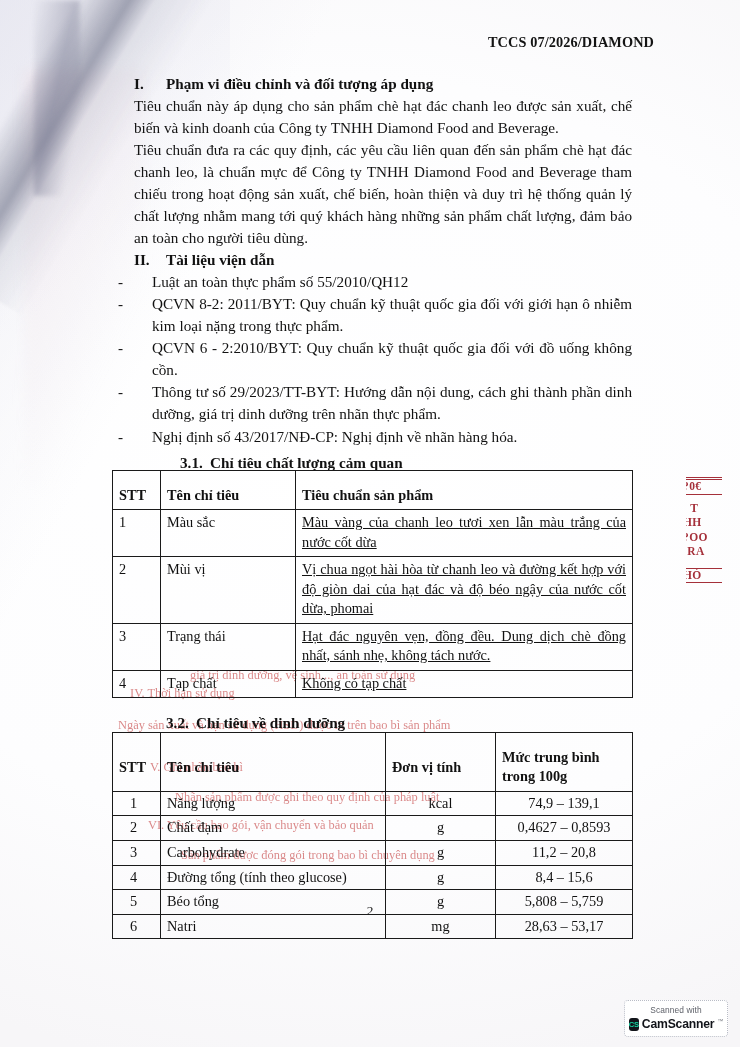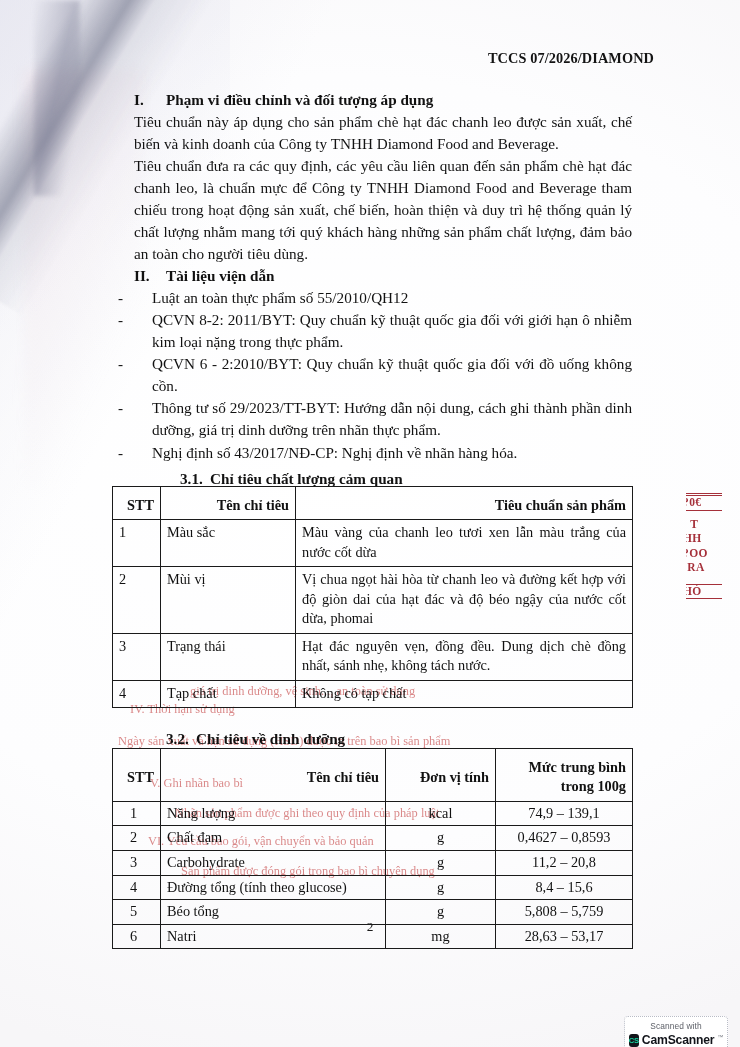--- a/index.html
+++ b/index.html
@@ -67,21 +67,21 @@
     left: 24px; top: 70px;
     width: 120px; height: 420px;
     background: linear-gradient(115deg, rgba(236,222,230,0.45), rgba(255,255,255,0) 70%);
     filter: blur(6px);
     pointer-events: none;
   }
 
   
   .content {
     position: absolute;
-    left: 0; top: 16px;
+    left: 0; top: 0;
     width: 740px; height: 1011px;
   }
 
   
   .doc-header {
     position: absolute;
     right: 86px;
     top: 34px;
     font-size: 14.3px;
     font-weight: 700;
@@ -156,29 +156,29 @@
     color: #111111;
   }
   table.doc-table td, table.doc-table th {
     border: 1.3px solid #1a1a1a;
     padding: 3px 6px 4px 6px;
     vertical-align: top;
     line-height: 1.36;
     font-weight: 400;
   }
   table.doc-table th {
-    text-align: right;
+    text-align: left;
     font-weight: 700;
     vertical-align: middle;
-    padding-top: 9px;
+    padding-top: 15px;
     padding-bottom: 4px;
   }
   td.c-num { text-align: left; padding-left: 9px; vertical-align: middle; }
   td.c-name { text-align: left; vertical-align: middle; }
-  td.c-desc { text-align: justify; text-align-last: left; }
+  td.c-desc { text-align: justify; text-align-last: left; text-decoration: underline; }
 
   #table1 {
     position: absolute;
     left: 112px;
     top: 470px;
     width: 521px;
   }
   #table1 table { width: 100%; }
 
   #table2 {

